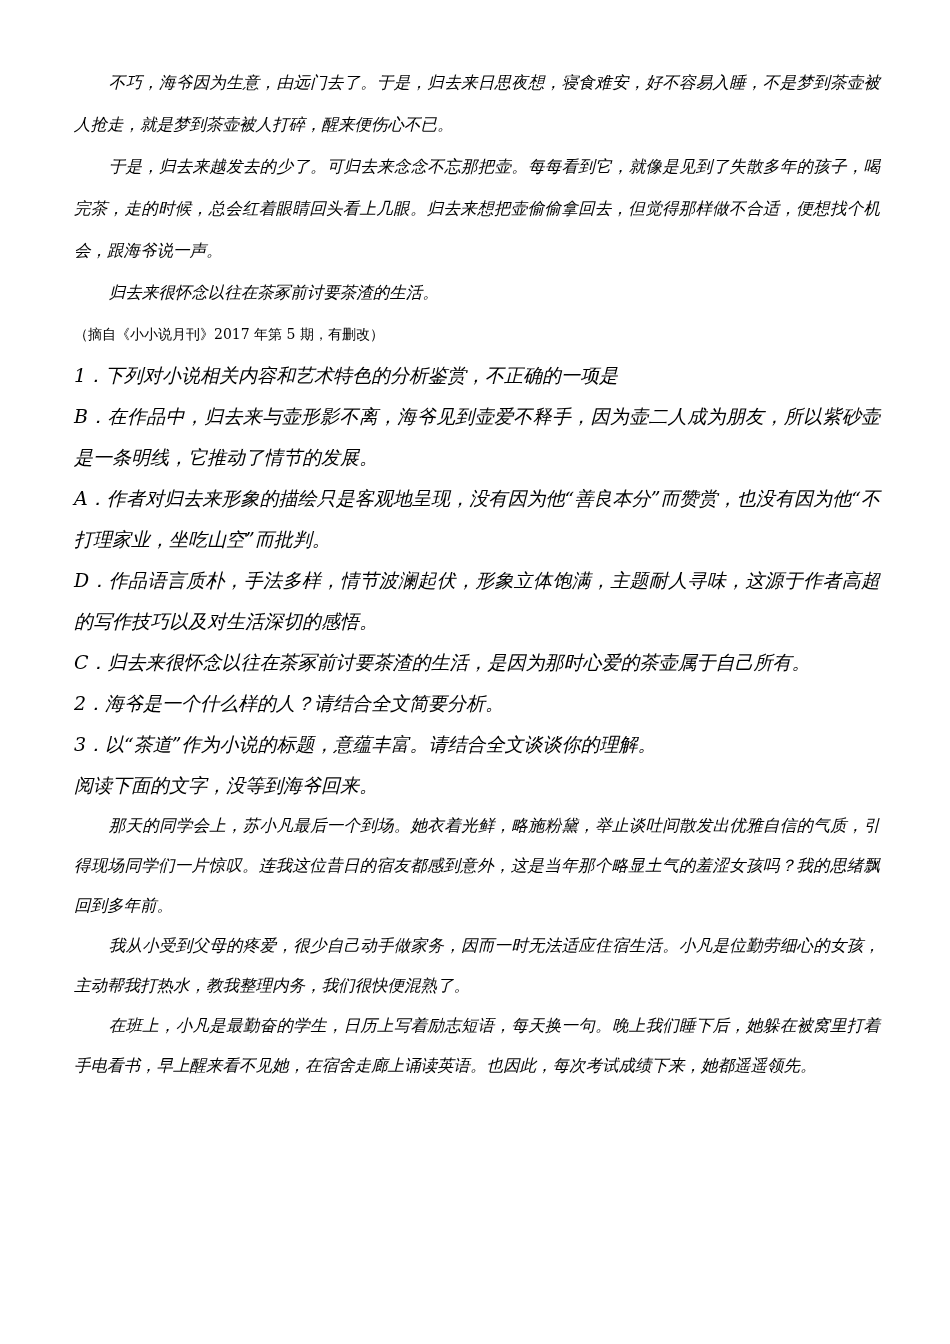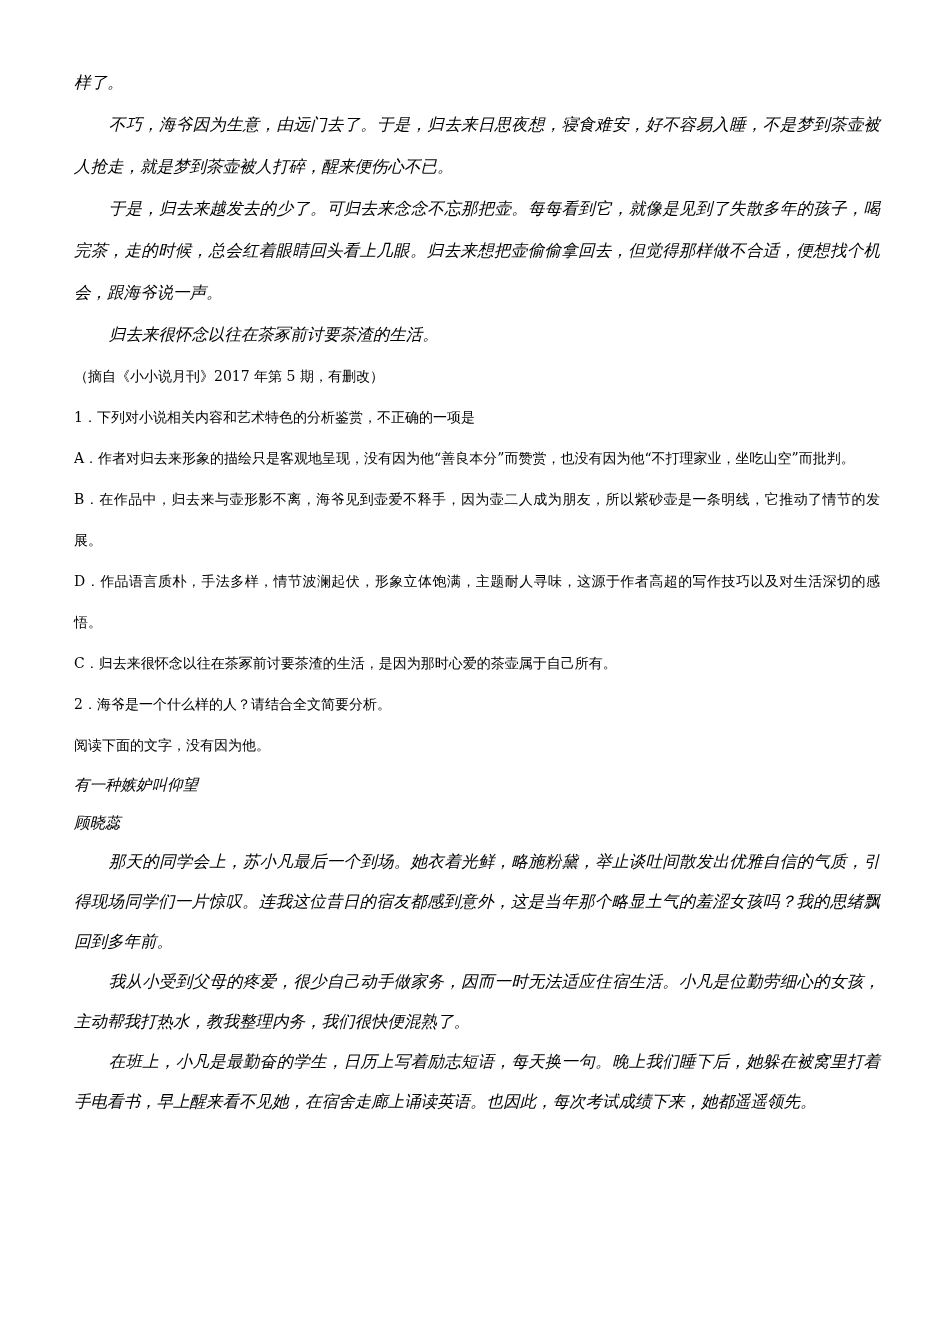--- a/index.html
+++ b/index.html
@@ -35,66 +35,63 @@
     text-align: justify;
     text-justify: inter-ideograph;
   }
   .indent {
     text-indent: 2.1em;
   }
   .noindent {
     text-indent: 0;
   }
   .q-line {
-    font-size: 14px;
+    font-size: 19px;
     line-height: 41px;
+    font-style: italic;
   }
   .src-line {
     font-size: 14px;
     line-height: 41px;
   }
   .small-italic {
     font-style: italic;
     font-size: 15.5px;
     line-height: 38px;
   }
   .tight {
     line-height: 40px;
   }
 </style>
 </head>
 <body>
 
 <div class="page">
 
   <div class="italic-block">
-    <p class="noindent">样了。</p>
     <p class="indent">不巧，海爷因为生意，由远门去了。于是，归去来日思夜想，寝食难安，好不容易入睡，不是梦到茶壶被人抢走，就是梦到茶壶被人打碎，醒来便伤心不已。</p>
     <p class="indent">于是，归去来越发去的少了。可归去来念念不忘那把壶。每每看到它，就像是见到了失散多年的孩子，喝完茶，走的时候，总会红着眼睛回头看上几眼。归去来想把壶偷偷拿回去，但觉得那样做不合适，便想找个机会，跟海爷说一声。</p>
     <p class="indent">归去来很怀念以往在茶冢前讨要茶渣的生活。</p>
   </div>
 
   <div class="normal-block">
     <p class="noindent src-line">（摘自《小小说月刊》2017 年第 5 期，有删改）</p>
   </div>
 
   <div class="normal-block">
     <p class="noindent q-line"><span>1．</span><span>下列对小说相关内容和艺术特色的分析鉴赏，不正确的一项是</span></p>
+    <p class="noindent q-line">B．在作品中，归去来与壶形影不离，海爷见到壶爱不释手，因为壶二人成为朋友，所以紫砂壶是一条明线，它推动了情节的发展。</p>
     <p class="noindent q-line">A．作者对归去来形象的描绘只是客观地呈现，没有因为他“善良本分”而赞赏，也没有因为他“不打理家业，坐吃山空”而批判。</p>
-    <p class="noindent q-line">B．在作品中，归去来与壶形影不离，海爷见到壶爱不释手，因为壶二人成为朋友，所以紫砂壶是一条明线，它推动了情节的发展。</p>
     <p class="noindent q-line">D．作品语言质朴，手法多样，情节波澜起伏，形象立体饱满，主题耐人寻味，这源于作者高超的写作技巧以及对生活深切的感悟。</p>
     <p class="noindent q-line">C．归去来很怀念以往在茶冢前讨要茶渣的生活，是因为那时心爱的茶壶属于自己所有。</p>
     <p class="noindent q-line"><span>2．</span><span>海爷是一个什么样的人？请结合全文简要分析。</span></p>
-    <p class="noindent q-line">阅读下面的文字，没有因为他。</p>
+    <p class="noindent q-line"><span>3．</span><span>以“茶道”作为小说的标题，意蕴丰富。请结合全文谈谈你的理解。</span></p>
+    <p class="noindent q-line">阅读下面的文字，没等到海爷回来。</p>
   </div>
 
-  <div class="small-italic">
-    <p class="noindent">有一种嫉妒叫仰望</p>
-    <p class="noindent">顾晓蕊</p>
-  </div>
 
   <div class="italic-block tight">
     <p class="indent">那天的同学会上，苏小凡最后一个到场。她衣着光鲜，略施粉黛，举止谈吐间散发出优雅自信的气质，引得现场同学们一片惊叹。连我这位昔日的宿友都感到意外，这是当年那个略显土气的羞涩女孩吗？我的思绪飘回到多年前。</p>
     <p class="indent">我从小受到父母的疼爱，很少自己动手做家务，因而一时无法适应住宿生活。小凡是位勤劳细心的女孩，主动帮我打热水，教我整理内务，我们很快便混熟了。</p>
     <p class="indent">在班上，小凡是最勤奋的学生，日历上写着励志短语，每天换一句。晚上我们睡下后，她躲在被窝里打着手电看书，早上醒来看不见她，在宿舍走廊上诵读英语。也因此，每次考试成绩下来，她都遥遥领先。</p>
 
   </div>
 
 </div>
 

